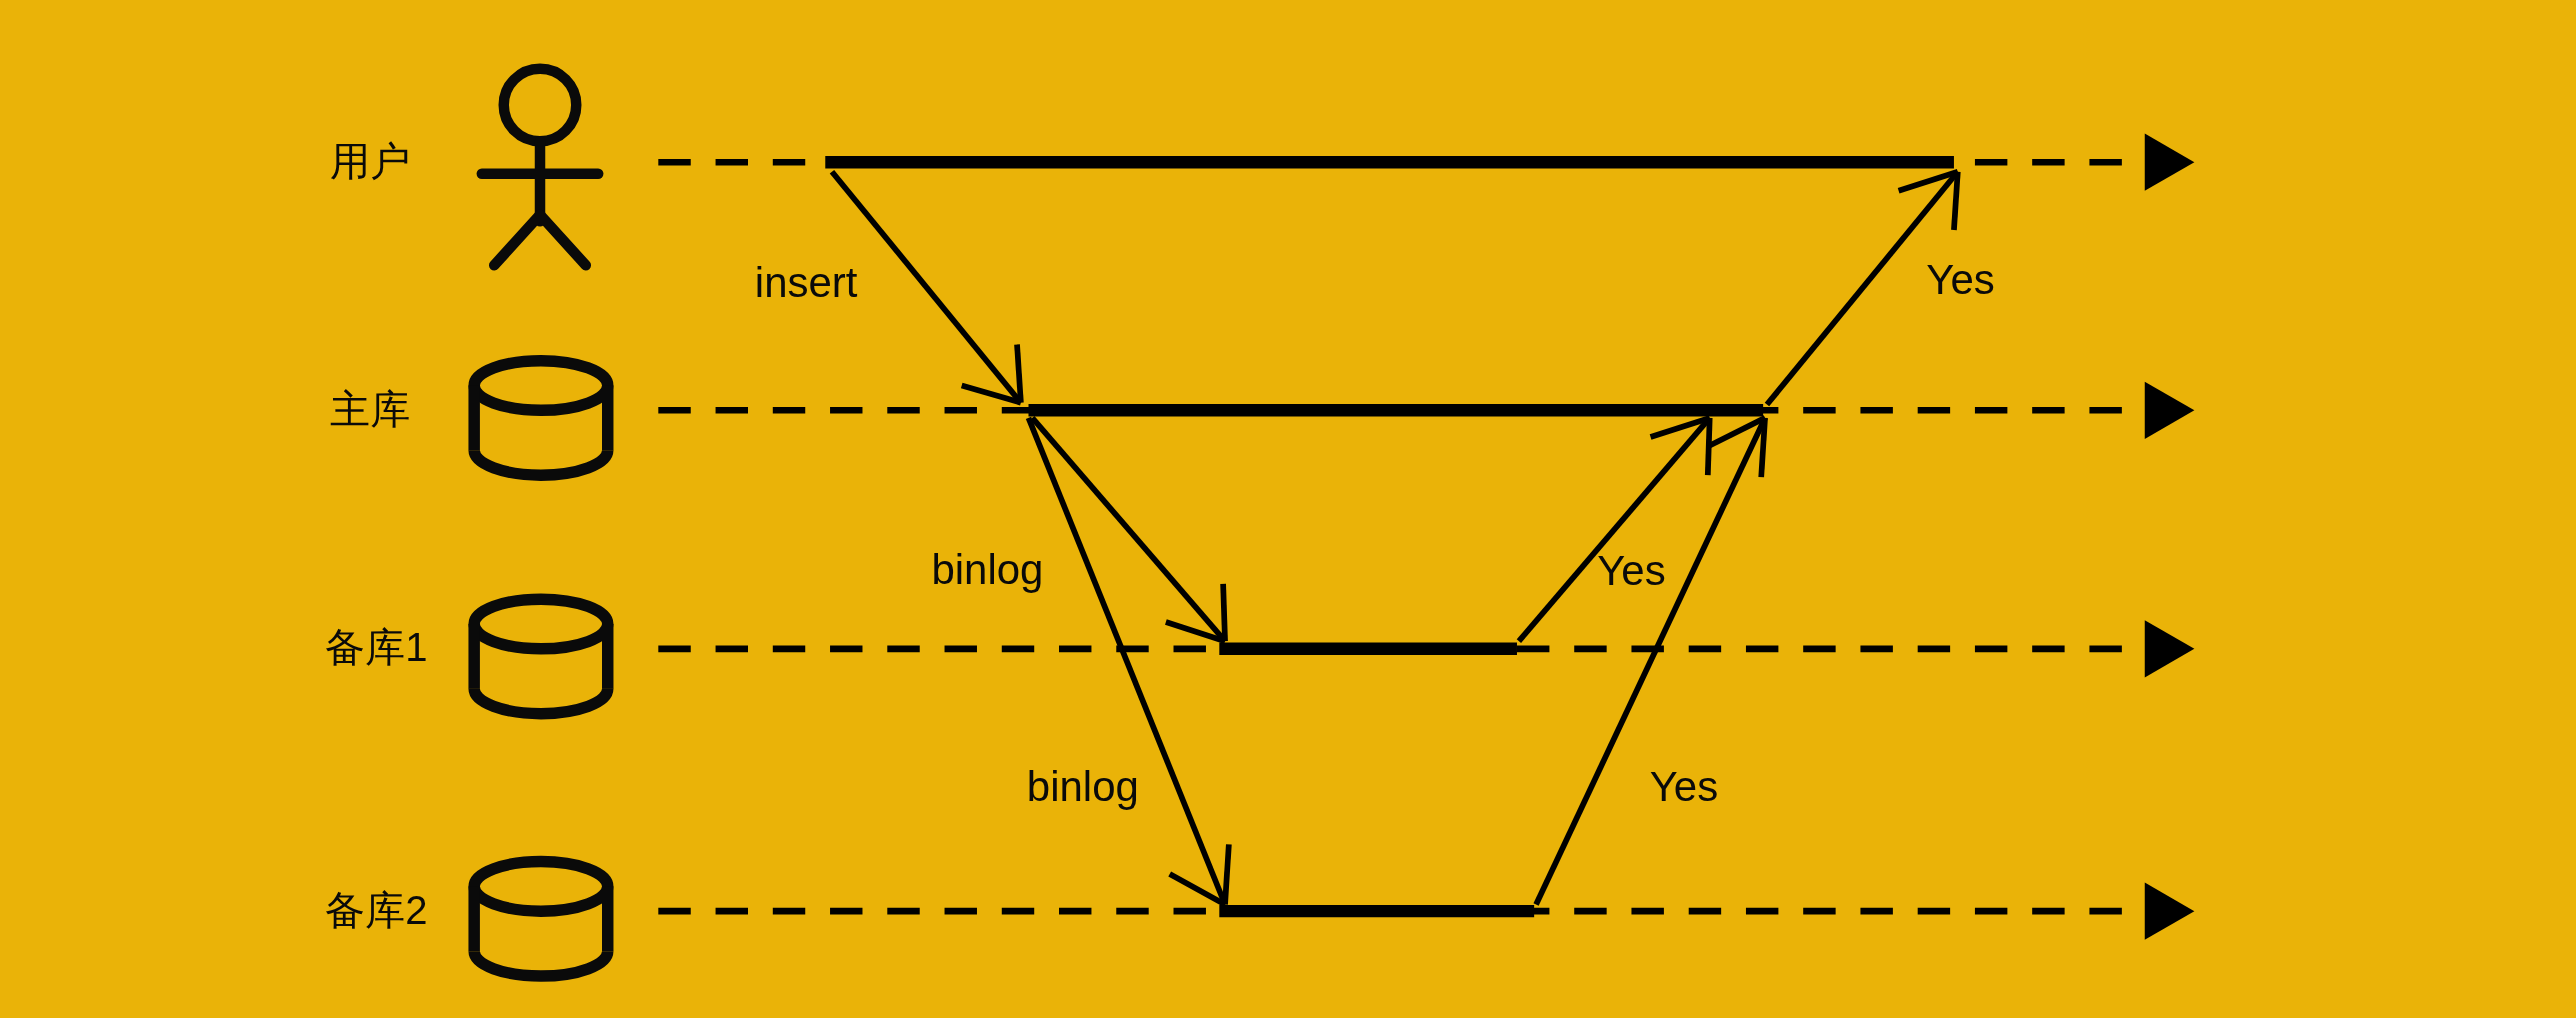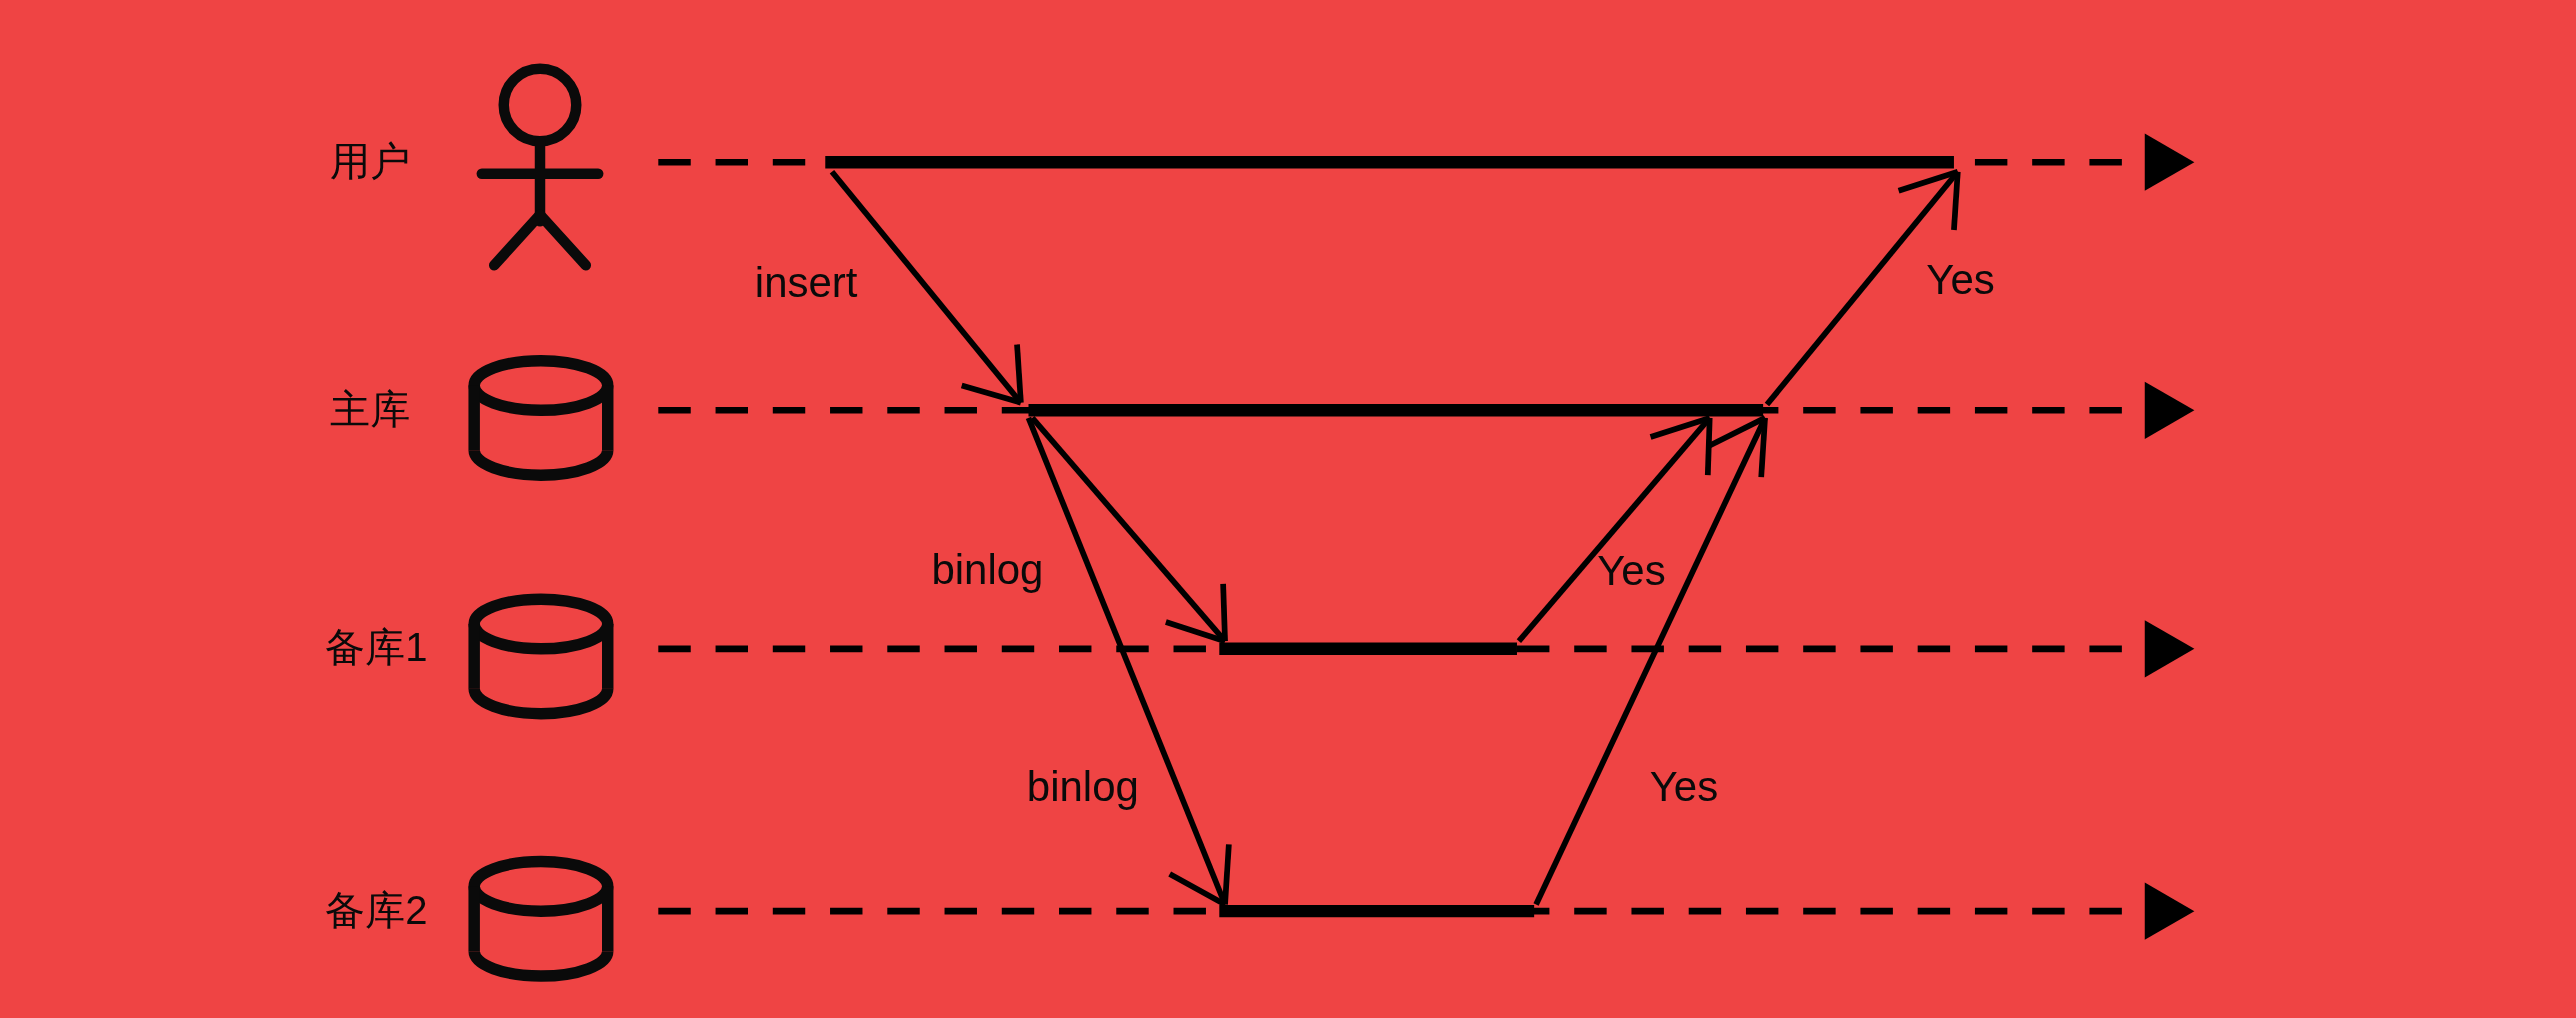--- a/index.html
+++ b/index.html
@@ -7,21 +7,21 @@
     padding: 0;
     background: #f2f6fc;
   }
   body {
     font-family: "Liberation Sans", sans-serif;
   }
   #canvas {
     position: relative;
     width: 2576px;
     height: 1019px;
-    background: #ef4444;
+    background: #eab308;
     overflow: hidden;
   }
   #diagram-svg {
     position: absolute;
     left: 0;
     top: 0;
     width: 2576px;
     height: 1019px;
     display: block;
   }

